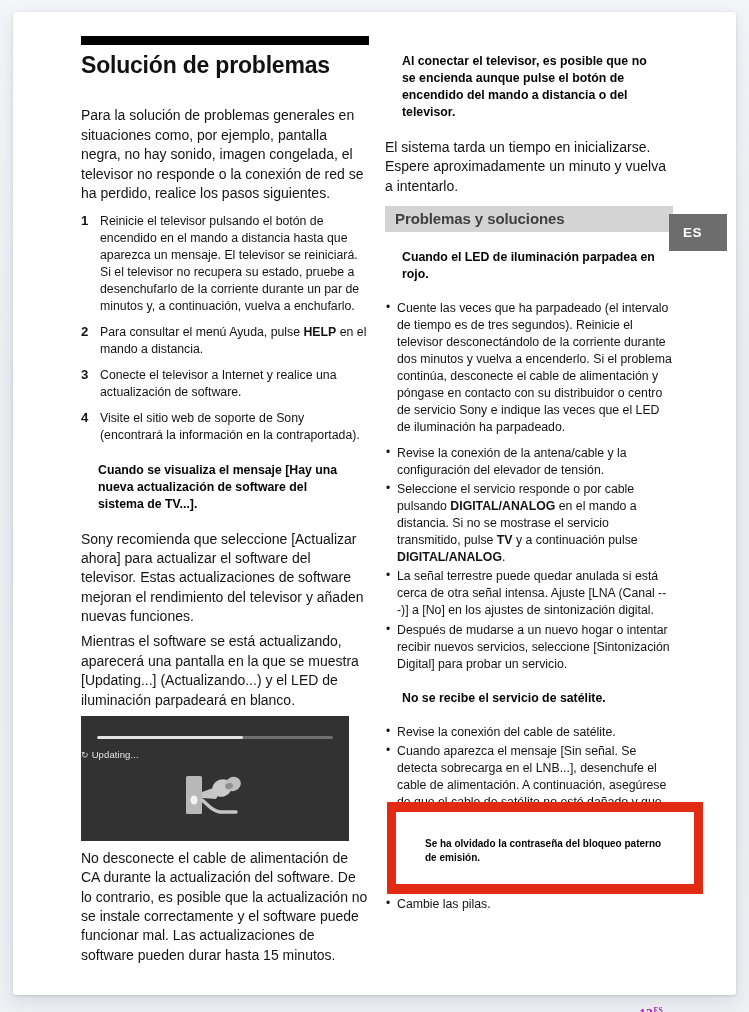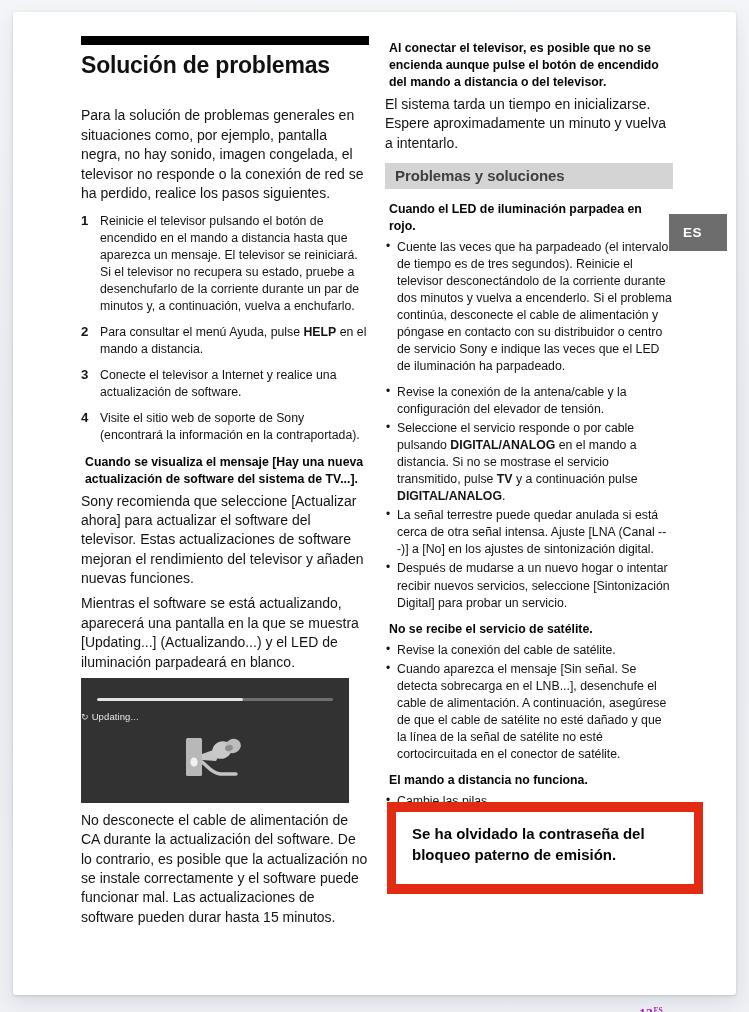--- a/index.html
+++ b/index.html
@@ -82,21 +82,21 @@
     font-size: 14px;
     line-height: 1.385;
     margin: 0 0 10px 0;
     color: #141414;
   }
   p.body.tight { margin-bottom: 6px; }
   .bold-head {
     font-size: 12.3px;
     line-height: 1.385;
     font-weight: 700;
-    margin: 4px;
+    margin: 17px;
     color: #050505;
   }
   b, strong { font-weight: 700; }
 
   
   ol.steps {
     list-style: none;
     margin: 0;
     padding: 0;
   }
@@ -207,21 +207,21 @@
     padding: 10px 9px 10px 9px;
     z-index: 4;
   }
   #redbox .inner {
     background: #ffffff;
     width: 100%;
     height: 100%;
     box-sizing: border-box;
     padding: 8px 10px 6px 12px;
   }
-  #redbox .bold-head { font-size: 15px; }
+  #redbox .bold-head { font-size: 10px; }
   #redbox ul.bullets { margin-top: 1px; margin-bottom: 0; }
 
   
   #pagenum {
     position: absolute;
     left: 626px;
     top: 994px;
     font-size: 14px;
     font-weight: 700;
     color: #a21caf;

